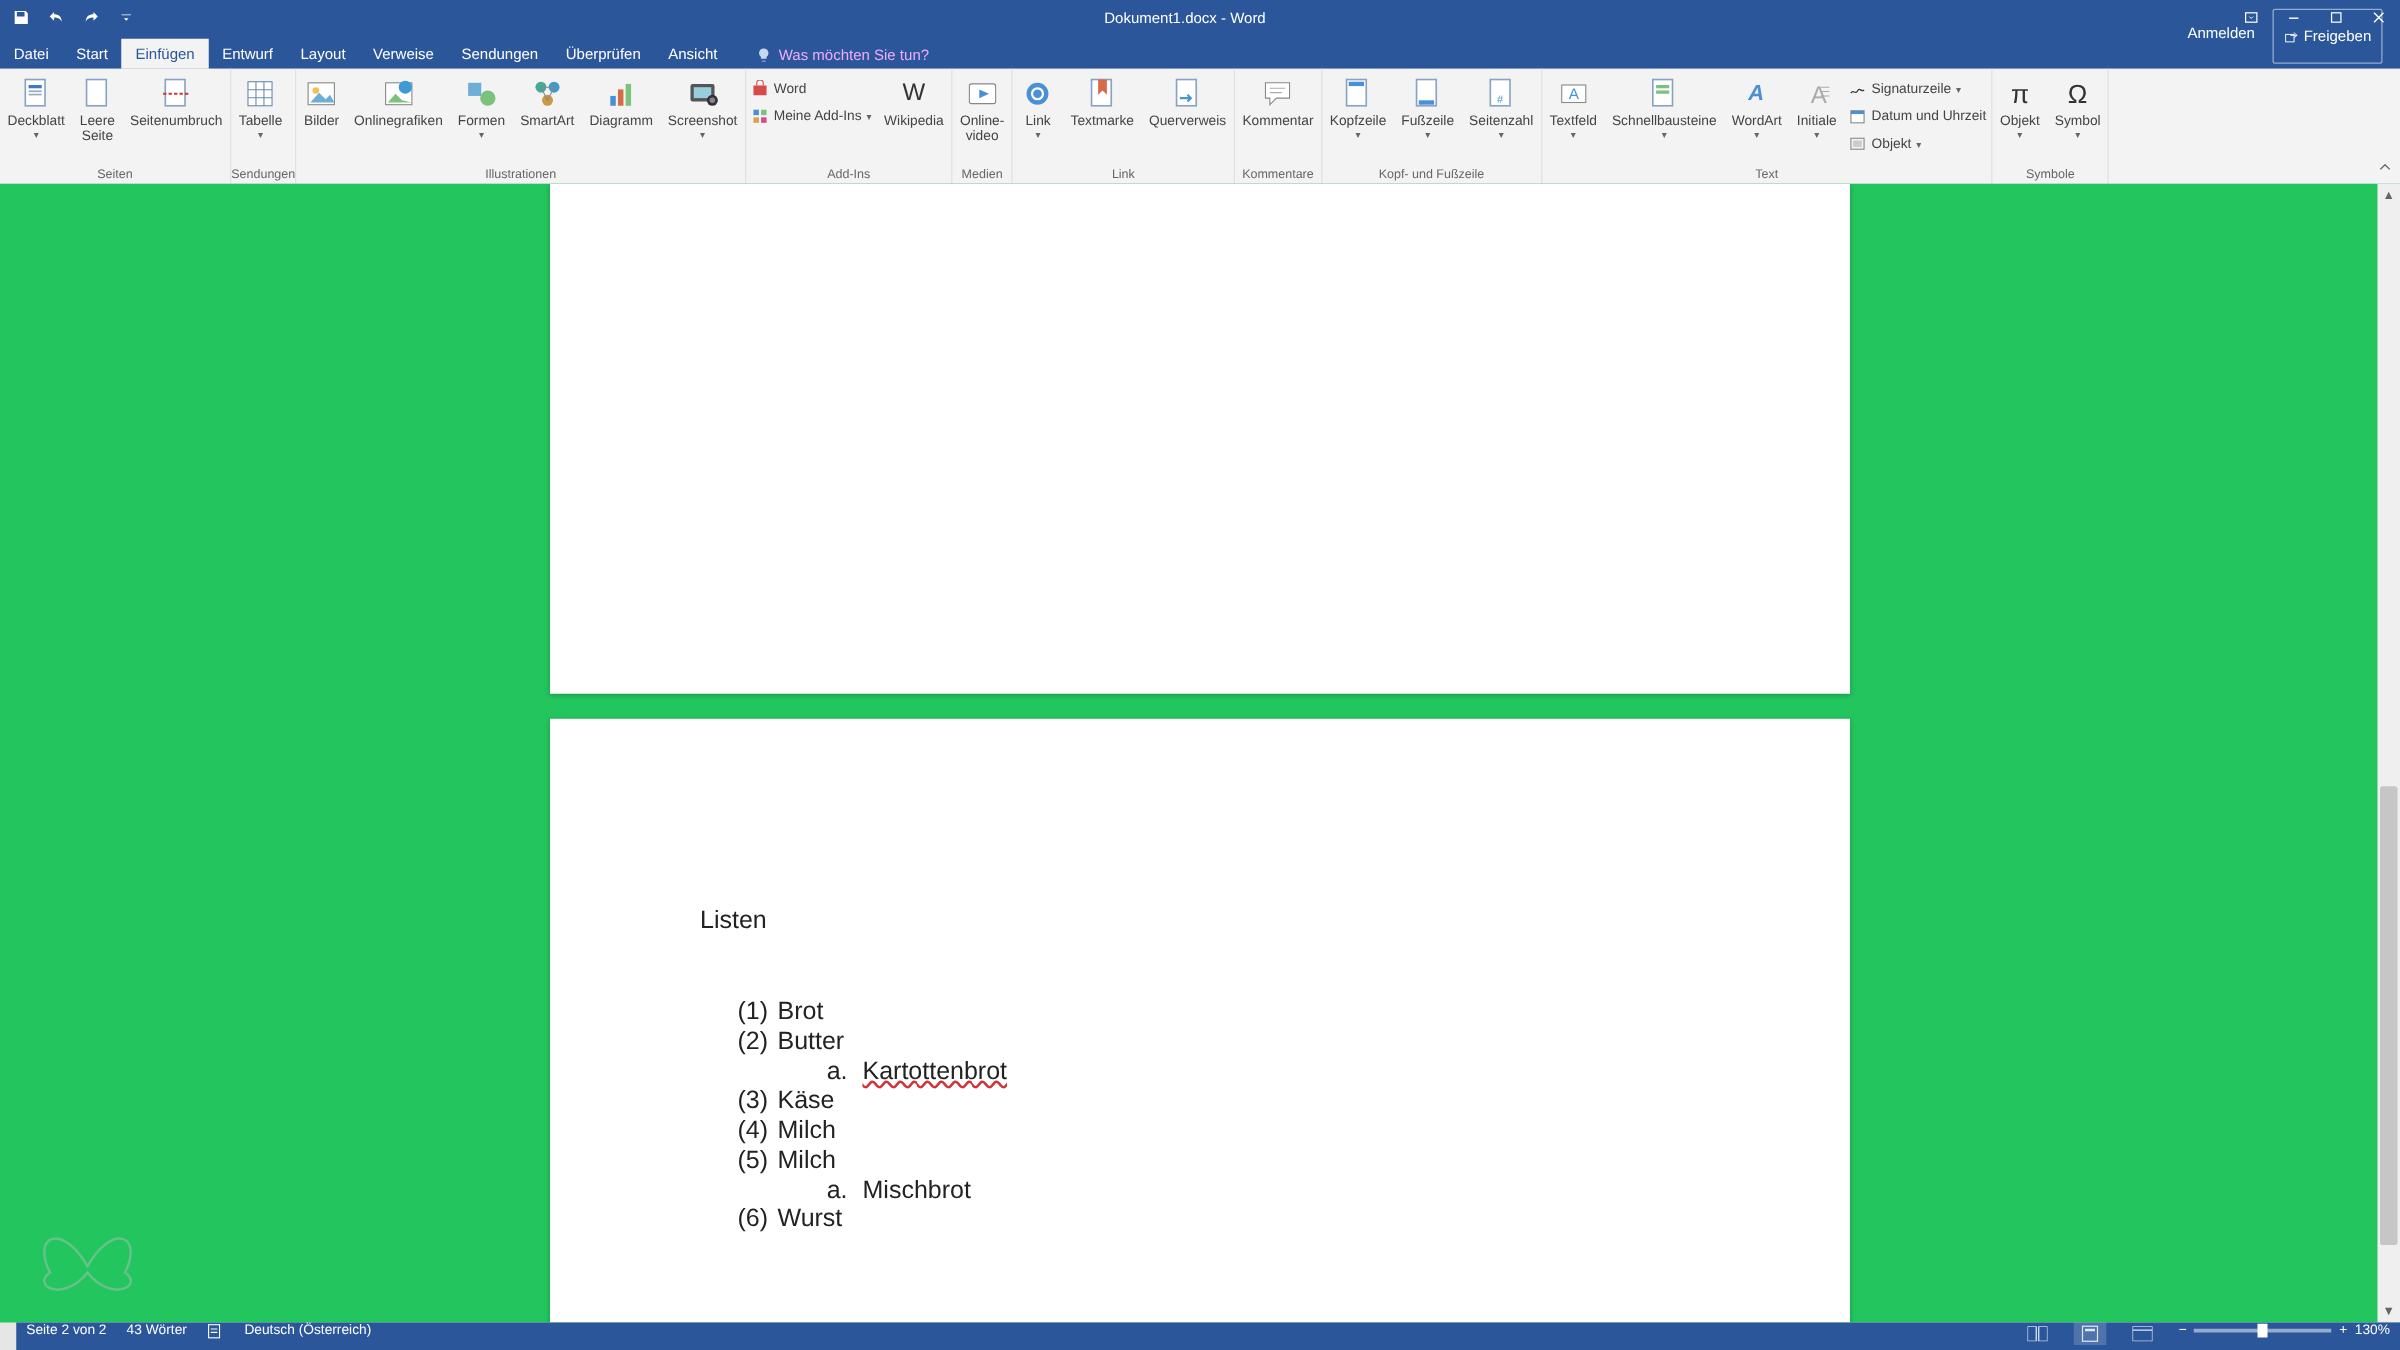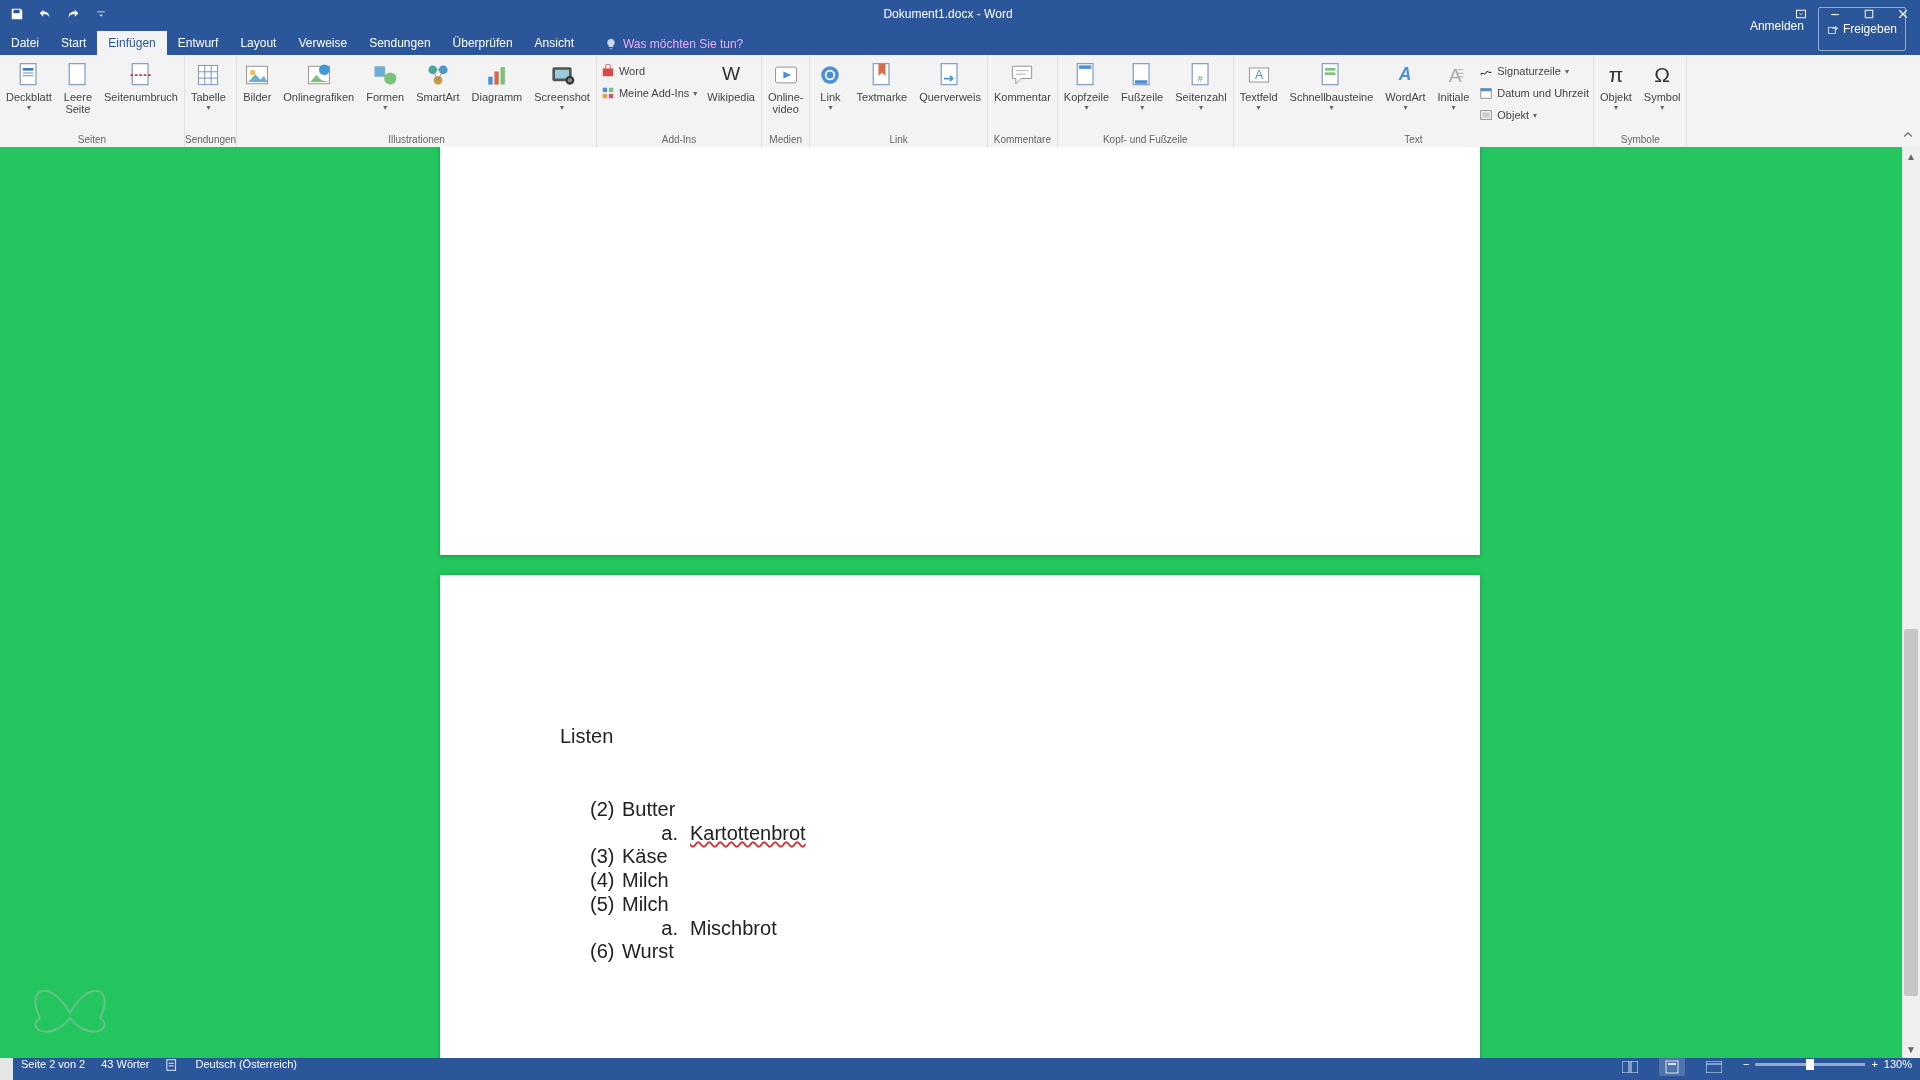--- a/index.html
+++ b/index.html
@@ -503,20 +503,21 @@
         <path d="M3 10l5-5 5 5" stroke="#666" fill="none" stroke-width="1.5"></path>
       </svg>
   </div>
 </div>
 
 <div class="docarea">
   <div class="page page1"></div>
   <div class="page page2">
     <div class="heading">Listen</div>
     <ol class="main" id="doc-list">
+        <li><span class="num">(1)</span><span>Brot</span></li>
         <li><span class="num">(2)</span><span>Butter</span></li>
         <ol class="sub">
           <li><span class="snum">a.</span><span class="spellerr">Kartottenbrot</span></li>
         </ol>
         <li><span class="num">(3)</span><span>Käse</span></li>
         <li><span class="num">(4)</span><span>Milch</span></li>
         <li><span class="num">(5)</span><span>Milch</span></li>
         <ol class="sub">
           <li><span class="snum">a.</span><span>Mischbrot</span></li>
         </ol>

